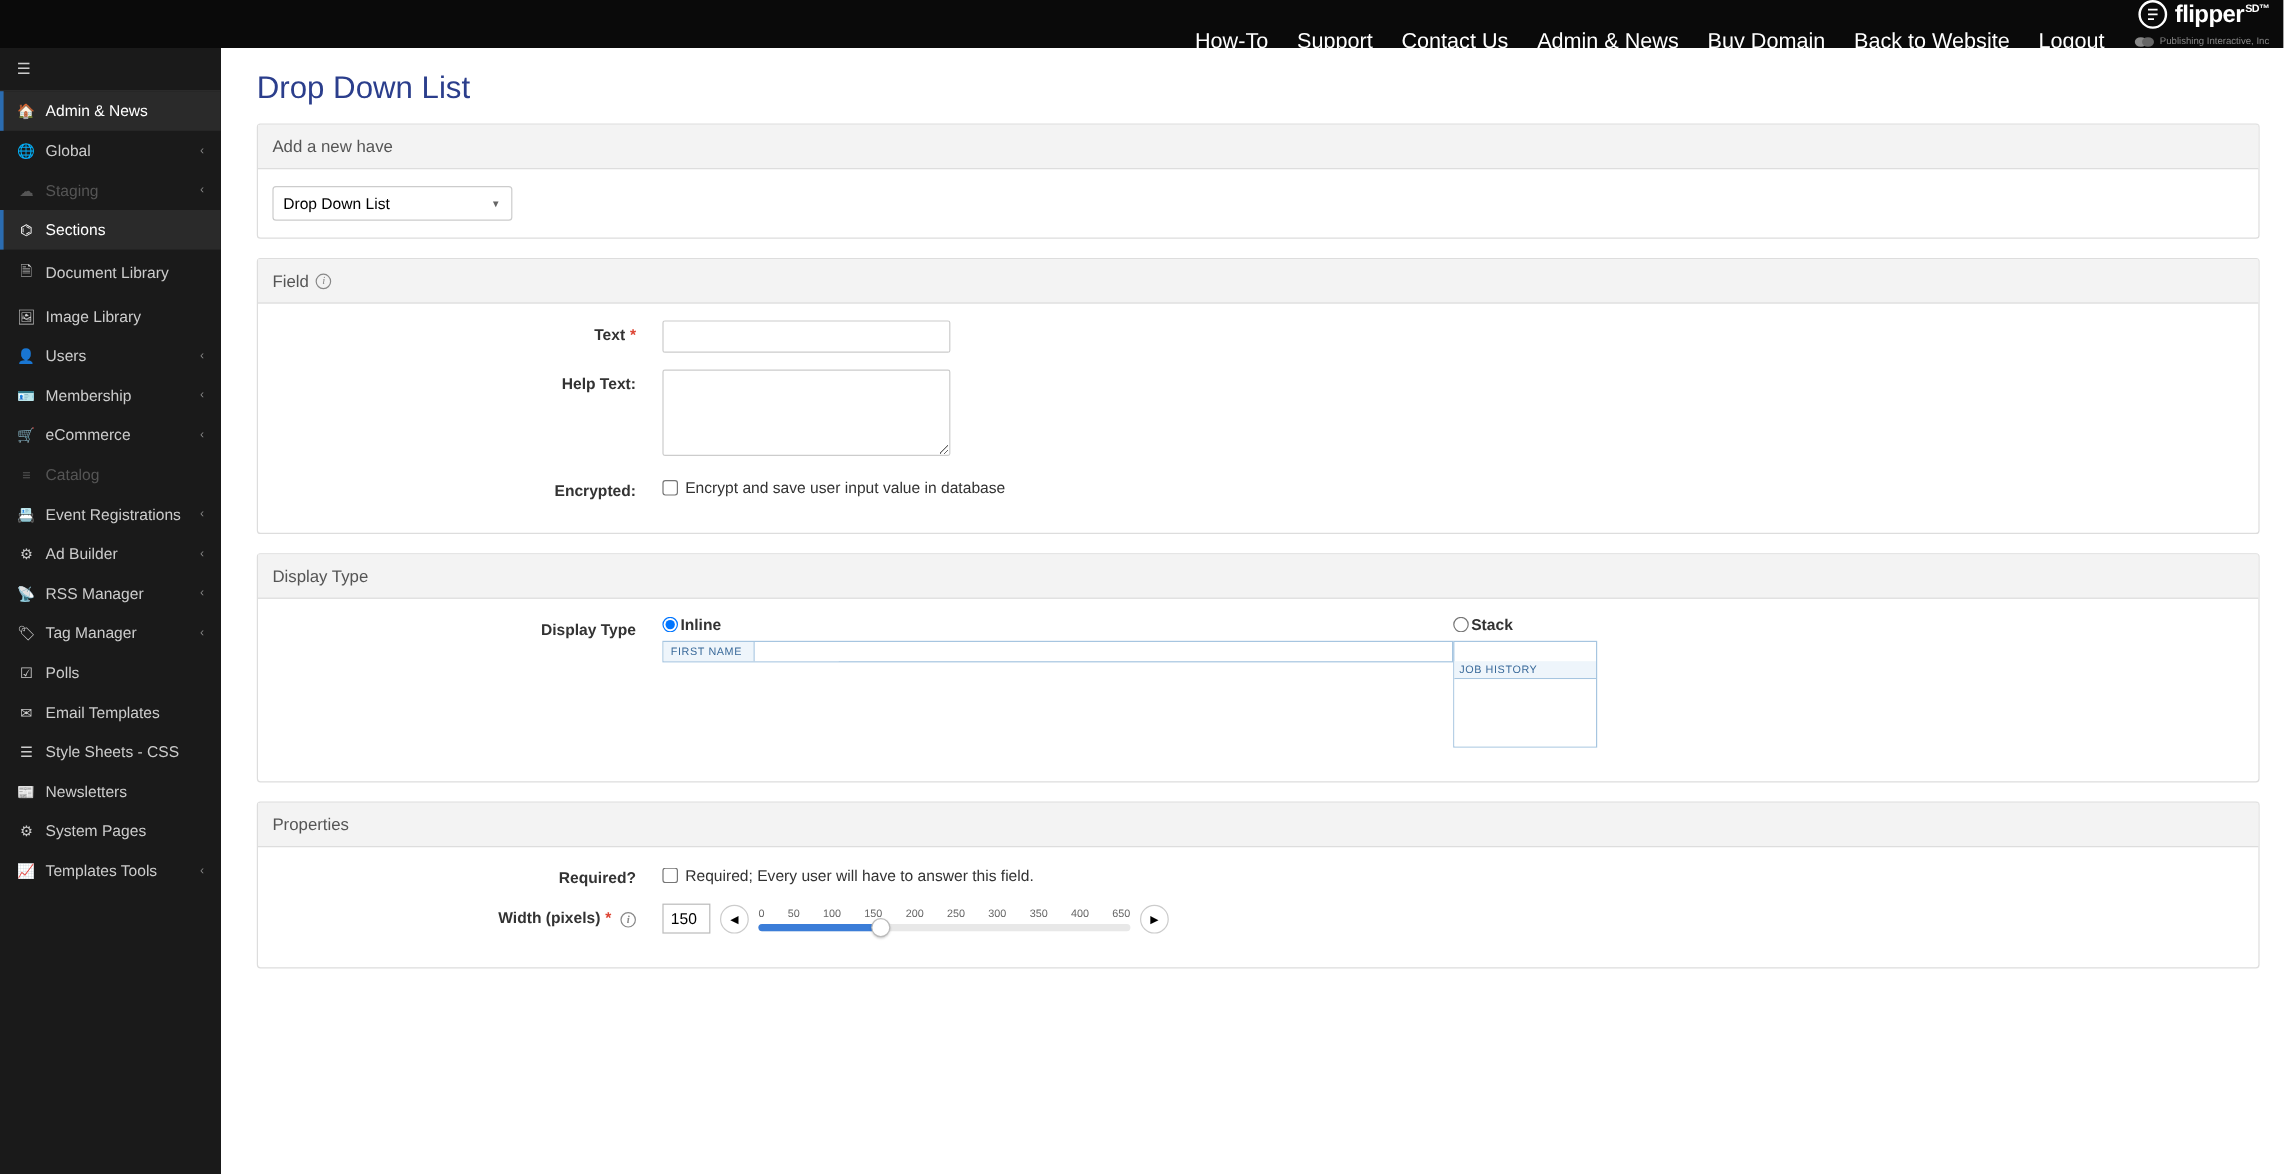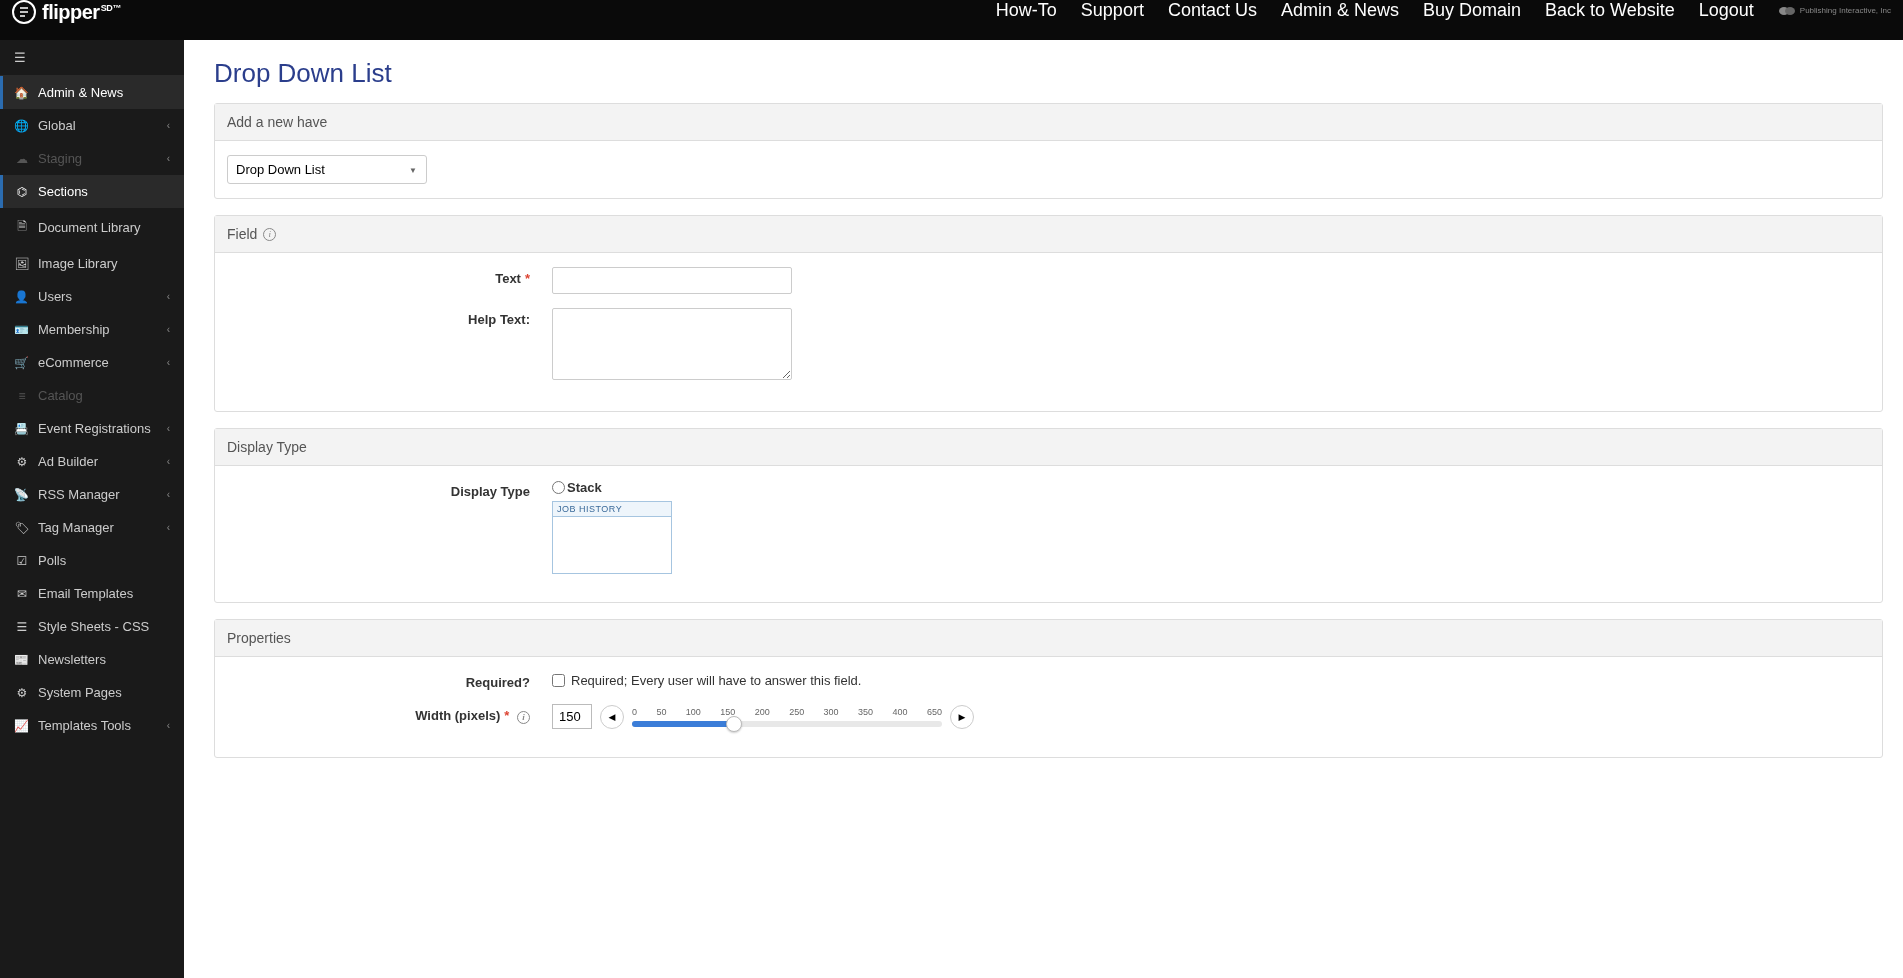--- a/index.html
+++ b/index.html
@@ -1,19 +1,19 @@
 <!DOCTYPE html>
 <html><head>
 <meta charset="utf-8">
 <style>
 * { margin: 0; padding: 0; box-sizing: border-box; }
 body { font-family: -apple-system, BlinkMacSystemFont, "Segoe UI", Arial, sans-serif; font-size: 13px; color: #333; background: #fff; }
 
 
-.header { background: #0a0a0a; color: #fff; height: 40px; display: flex; align-items: flex-start; padding: 0 12px; }
+.header { background: #0a0a0a; color: #fff; height: 40px; display: flex; align-items: flex-end; padding: 0 12px; flex-direction: column; }
 .logo { display: flex; align-items: center; gap: 6px; }
 .logo-icon { width: 24px; height: 24px; border: 2px solid #fff; border-radius: 50%; display: flex; align-items: center; justify-content: center; font-size: 12px; }
 .logo-text { font-size: 20px; font-weight: 600; letter-spacing: -0.5px; }
 .logo-sup { font-size: 9px; vertical-align: super; margin-left: 1px; }
 .header-nav { margin-left: auto; display: flex; gap: 24px; align-items: center; }
 .header-nav a { color: #fff; text-decoration: none; font-size: 18px; }
 .header-company { font-size: 8px; color: #888; line-height: 1; display: flex; align-items: center; gap: 4px; }
 
 
 .sidebar { position: fixed; left: 0; top: 40px; bottom: 0; width: 184px; background: #1a1a1a; color: #ccc; overflow-y: auto; }
@@ -45,21 +45,21 @@
 .checkbox-row { display: flex; align-items: center; gap: 6px; font-size: 13px; padding-top: 2px; }
 
 .display-type-row { display: flex; }
 .display-option { flex: 1; }
 .radio-label { display: flex; align-items: center; gap: 2px; font-size: 13px; font-weight: 600; margin-bottom: 6px; }
 .radio-label input { margin: 0; }
 .inline-preview { display: flex; border: 1px solid #a6c5e0; }
 .inline-preview .lbl { background: #eef5fb; color: #3a6a9a; font-size: 9px; padding: 3px 6px; border-right: 1px solid #a6c5e0; letter-spacing: 0.5px; width: 76px; }
 .inline-preview .inp { width: 70px; background: #fff; }
 .stack-preview { border: 1px solid #a6c5e0; width: 120px; }
-.stack-preview .lbl { color: #3a6a9a; font-size: 9px; padding: 2px 4px; letter-spacing: 0.5px; border-bottom: 1px solid #a6c5e0; background: #eef5fb; }
+.stack-preview .lbl { color: #3a6a9a; font-size: 9px; padding: 2px 4px; letter-spacing: 0.5px; border-bottom: 1px solid #a6c5e0; background: #eef5fb; margin-top: 16px; }
 .stack-preview .inp { height: 56px; background: #fff; }
 
 .info-icon { display: inline-flex; width: 13px; height: 13px; border: 1px solid #888; border-radius: 50%; align-items: center; justify-content: center; font-size: 9px; color: #888; font-style: italic; font-family: serif; }
 
 .slider-container { display: flex; align-items: center; gap: 8px; }
 .slider-value { width: 40px; padding: 4px 6px; border: 1px solid #bbb; font-size: 13px; text-align: left; }
 .slider-btn { width: 24px; height: 24px; border: 1px solid #ccc; border-radius: 50%; background: #fff; display: flex; align-items: center; justify-content: center; font-size: 9px; cursor: pointer; }
 .slider-track-wrap { position: relative; width: 310px; padding-top: 14px; }
 .slider-ticks { position: absolute; top: 0; left: 0; right: 0; display: flex; justify-content: space-between; font-size: 9px; color: #666; }
 .slider-track { position: relative; height: 6px; background: #e8e8e8; border-radius: 3px; }
@@ -220,30 +220,49 @@
     </div>
     <div class="panel-body">
       <div class="form-row">
         <div class="form-label"><span>Text</span><span class="req">*</span></div>
         <div class="form-control"><input type="text" class="text-input" style=""></div>
       </div>
       <div class="form-row">
         <div class="form-label">Help Text:</div>
         <div class="form-control"><textarea class="textarea-input" style=""></textarea></div>
       </div>
+      <div class="form-row">
+        <div class="form-label">Encrypted:</div>
+        <div class="form-control">
+          <label class="checkbox-row">
+            <input type="checkbox" style="">
+            <span>Encrypt and save user input value in database</span>
+          </label>
+        </div>
+      </div>
     </div>
   </div>
 
   <div class="panel">
     <div class="panel-header">Display Type</div>
     <div class="panel-body">
       <div class="form-row">
         <div class="form-label">Display Type</div>
         <div class="form-control">
           <div class="display-type-row">
+            <div class="display-option">
+              <label class="radio-label">
+                <input type="radio" name="dtype" checked="" style="">
+                <span>Inline</span>
+              </label>
+              <div class="inline-preview">
+                <div class="lbl">FIRST NAME</div>
+                <div class="inp"></div>
+              </div>
+            </div>
             <div class="display-option">
               <label class="radio-label">
                 <input type="radio" name="dtype" style="">
                 <span>Stack</span>
               </label>
               <div class="stack-preview">
                 <div class="lbl">JOB HISTORY</div>
                 <div class="inp"></div>
               </div>
             </div>

